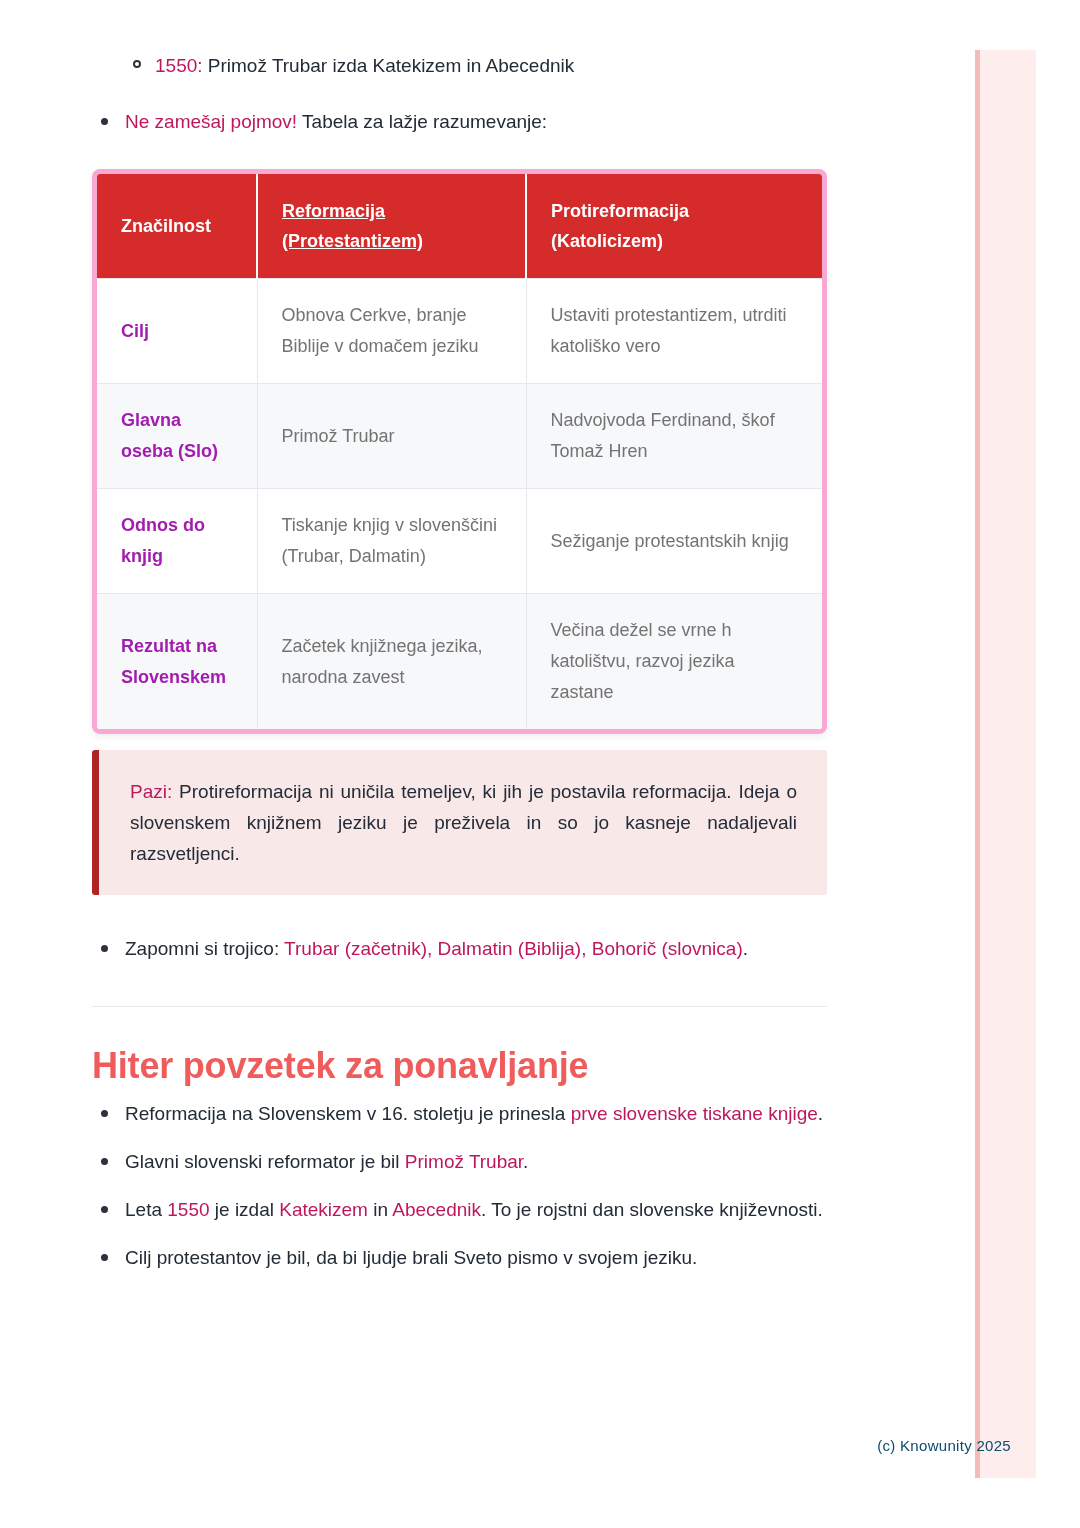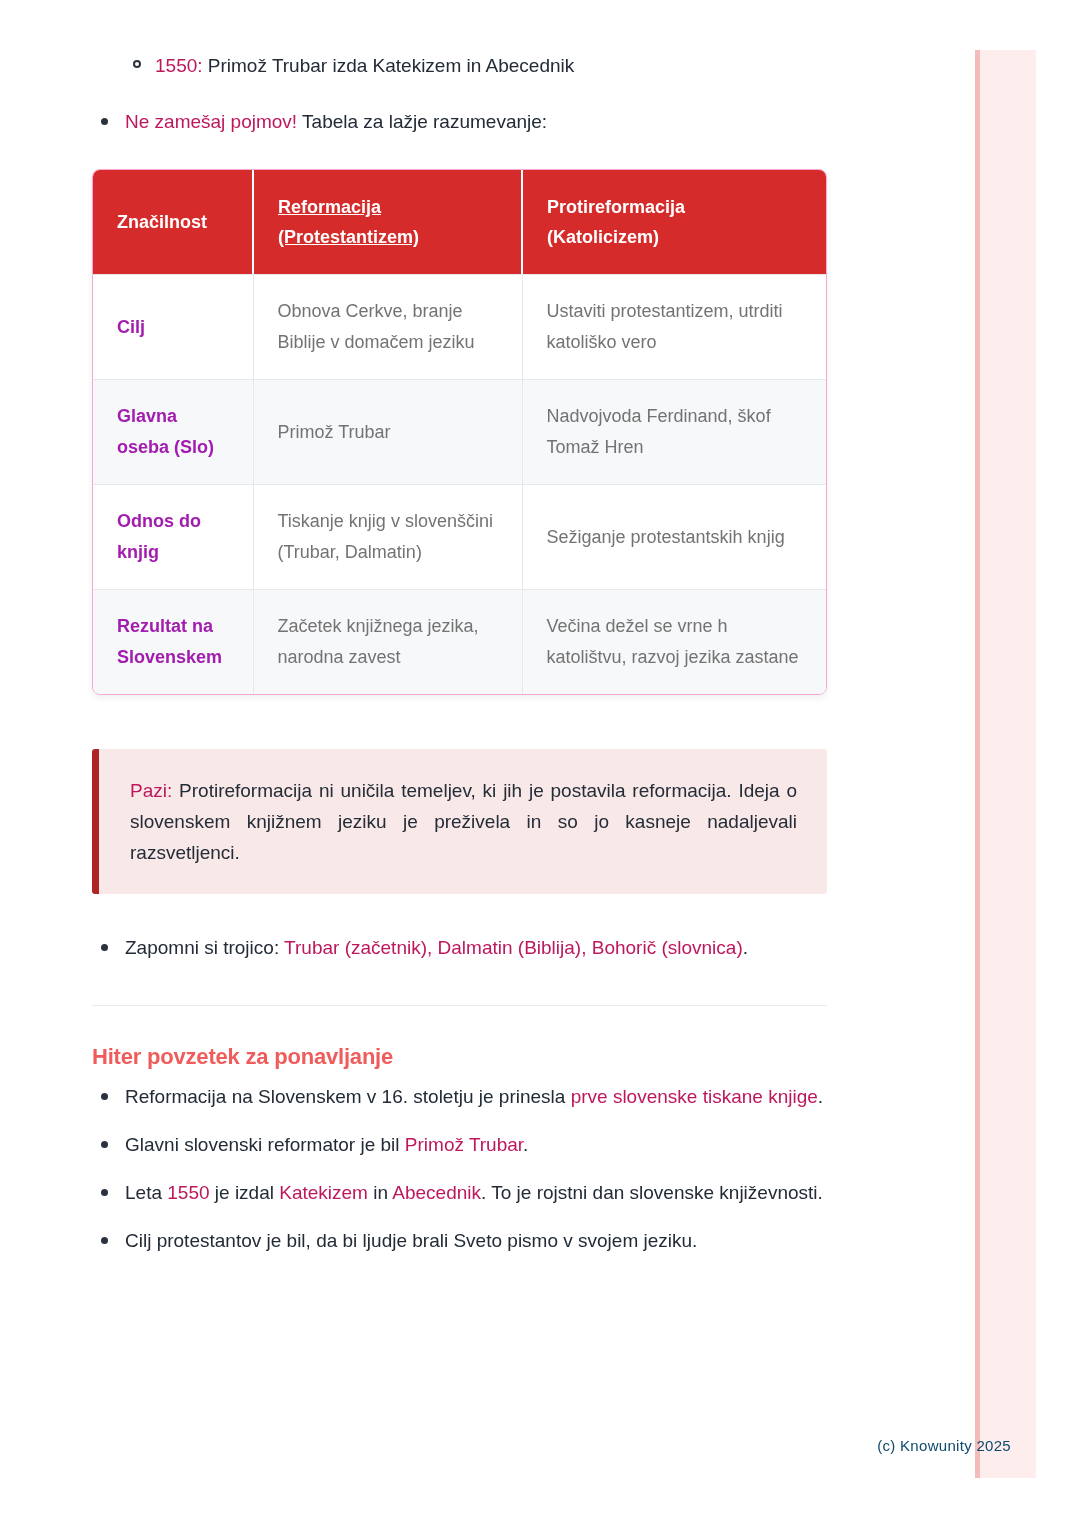--- a/index.html
+++ b/index.html
@@ -44,21 +44,21 @@
     position: absolute; left: 9px; top: 12px;
     width: 7px; height: 7px;
     background: #2b323c;
     border-radius: 50%;
   }
   strong { font-weight: 400; color: #be185d; }
   .intro-list { margin-top: 25px; }
 
   .table-wrap {
     margin-top: 32px;
-    border: 1px solid #f9a8d4;
+    border: 5px solid #f9a8d4;
     border-radius: 8px;
     overflow: hidden;
     box-shadow: 0 3px 6px rgba(40,50,60,0.08);
   }
   table { width: 100%; border-collapse: collapse; }
   th {
     background: #d52b2b;
     color: #ffffff;
     font-size: 18px; font-weight: 700;
     text-align: left; vertical-align: middle;
@@ -76,42 +76,42 @@
     vertical-align: middle;
     border-top: 1px solid #e6e8ec;
     border-right: 1px solid #e6e8ec;
     color: #737373;
   }
   td:last-child { border-right: none; }
   tbody tr:nth-child(even) td { background: #f7f8fa; }
   td.label-cell { font-weight: 700; color: #a21caf; }
 
   .callout {
-    margin-top: 54px;
+    margin-top: 16px;
     background: #f9e8e8;
     border-left: 7px solid #ae2525;
     border-radius: 3px;
     padding: 26px 30px 26px 31px;
     font-size: 19px;
     line-height: 31px;
     text-align: justify;
     color: #232c37;
   }
 
   .memo-list { margin-top: 38px; }
 
   .divider {
     margin: 42px 0 0 0;
     border: none;
     border-top: 1px solid #e8eaed;
   }
 
   h2.summary-heading {
     margin: 38px 0 0 0;
-    font-size: 22px;
+    font-size: 36px;
     font-weight: 700;
     color: #ef5c5c;
     letter-spacing: -0.2px;
   }
   .summary-list { margin-top: 11px; }
   .summary-list .main-item { margin-bottom: 17px; }
 
   .footer {
     position: absolute;
     top: 1437px;

